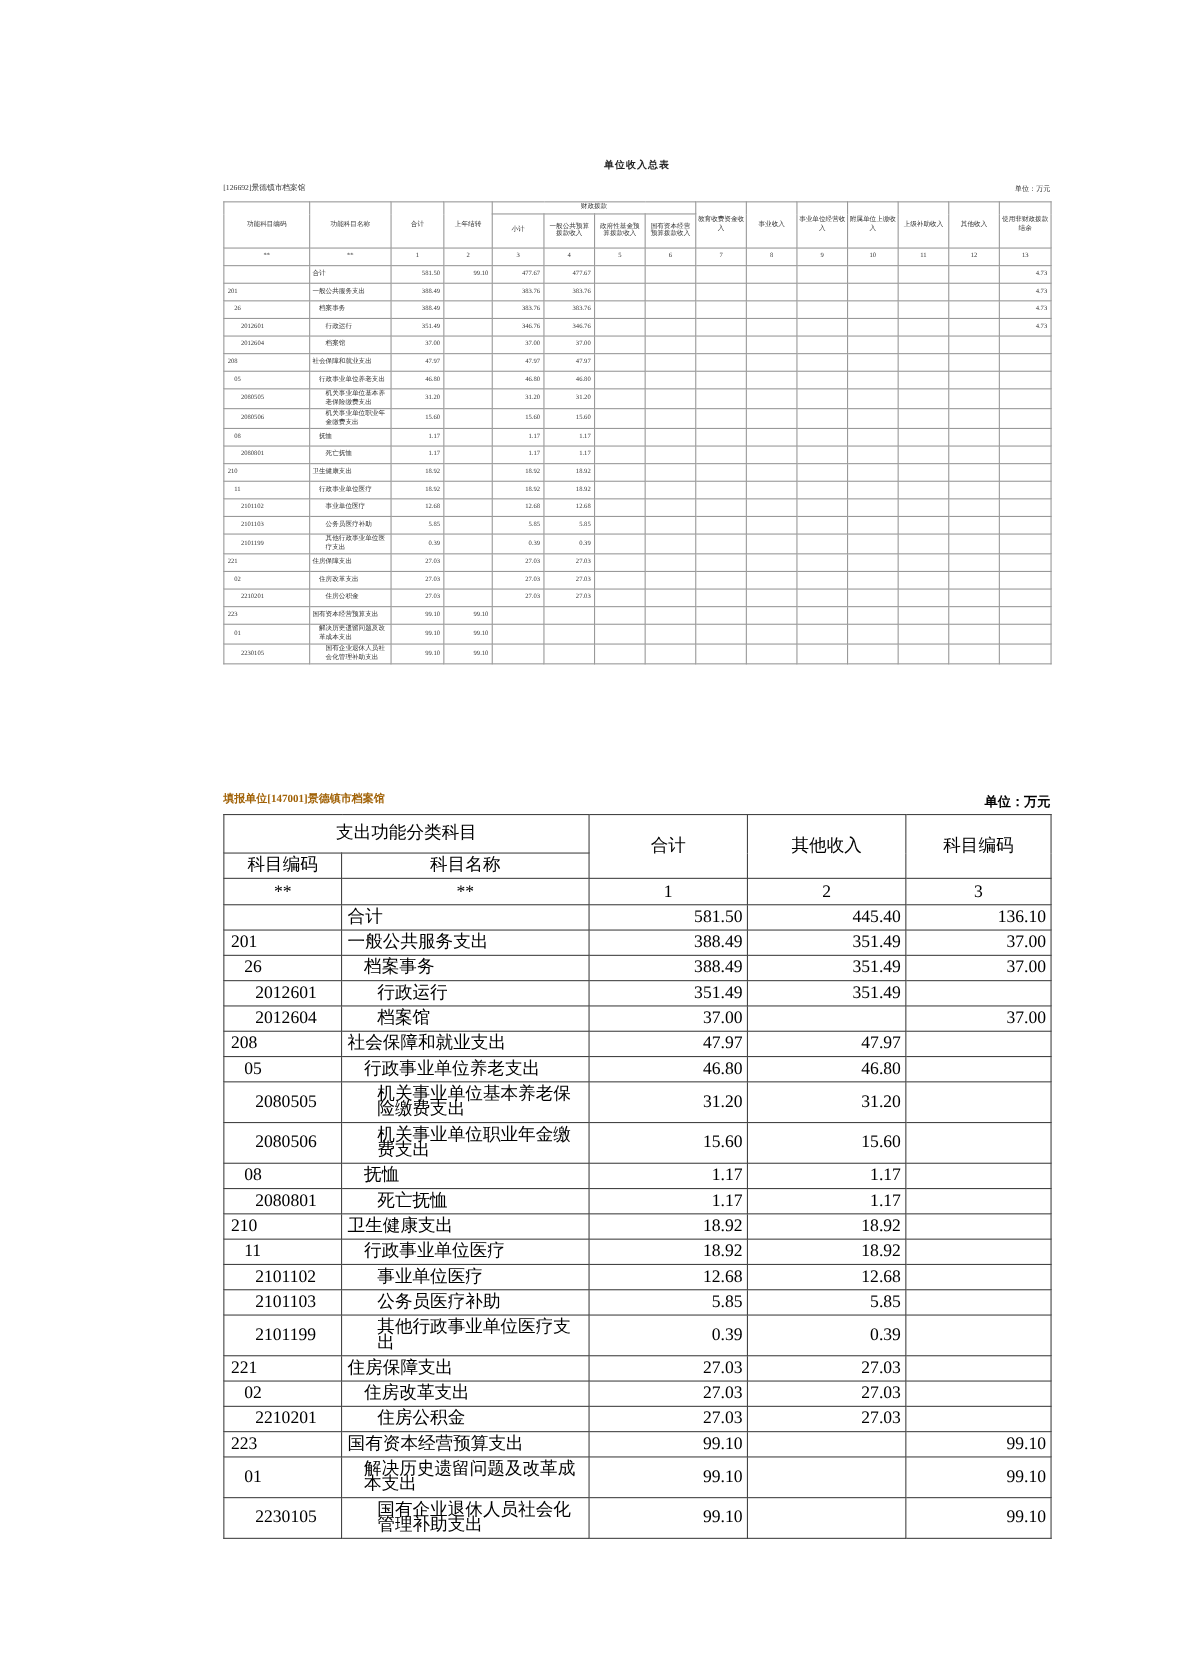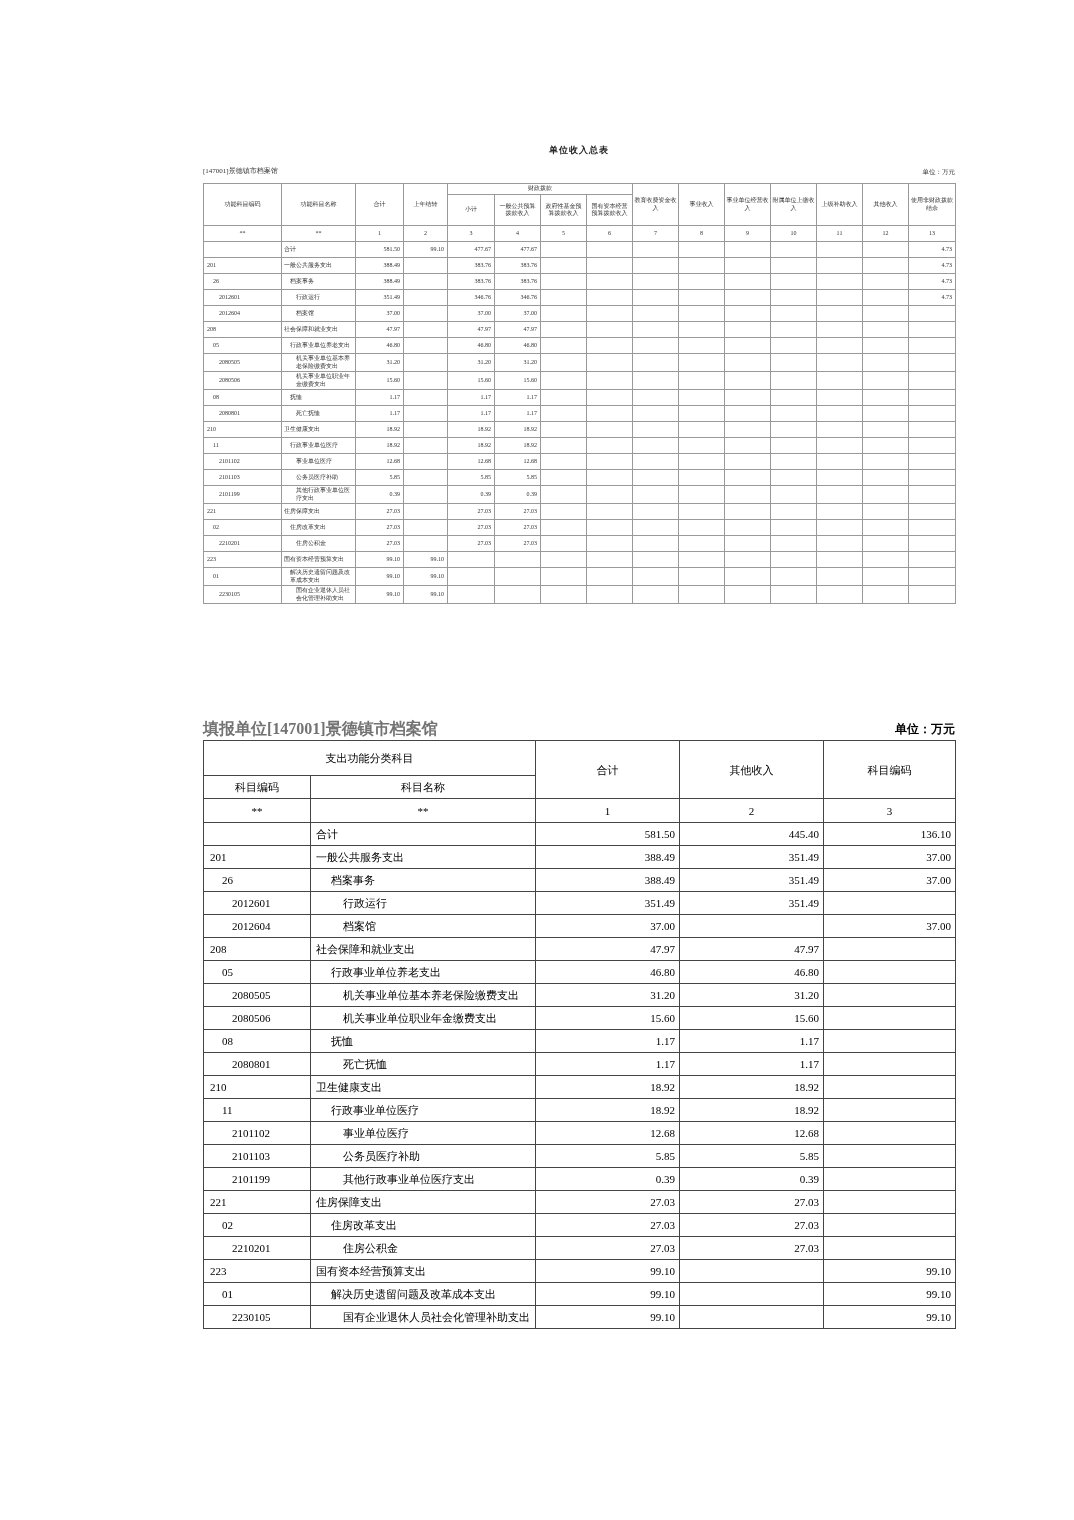--- a/index.html
+++ b/index.html
@@ -27,25 +27,25 @@
   table.inc td.code.lv2{padding-left:9px;}
   table.inc td.code.lv3{padding-left:15px;}
   table.inc td.name{text-align:left;}
   table.inc td.name.lv0,table.inc td.name.lv1{padding-left:2px;}
   table.inc td.name.lv2{padding-left:8px;}
   table.inc td.name.lv3{padding-left:14px;}
 
   
   .exp-title{left:203px;top:686px;width:752px;text-align:center;font-size:21px;
              font-weight:bold;letter-spacing:3px;color:#000;}
-  .exp-org{left:203px;top:719px;font-size:16px;font-weight:bold;color:#737373;}
+  .exp-org{left:203px;top:719px;font-size:10px;font-weight:bold;color:#a16207;}
   .exp-unit{left:203px;top:721px;width:752px;text-align:right;font-size:12px;
             font-weight:bold;color:#000;}
   table.exp{left:203px;top:740px;width:752px;border-collapse:collapse;table-layout:fixed;
-            font-size:11px;color:#000;}
+            font-size:16px;color:#000;}
   table.exp th,table.exp td{border:1px solid #444;line-height:14px;padding:4px 5px;
             vertical-align:middle;overflow:hidden;}
   table.exp thead th{font-weight:normal;text-align:center;}
   table.exp tr.r1 th{height:26px;}
   table.exp tr.r2 th{height:14px;}
   table.exp tr.numrow td{height:15px;text-align:center;}
   table.exp tbody td{height:14px;}
   table.exp td.val{text-align:right;padding-right:4px;}
   table.exp td.code{text-align:left;}
   table.exp td.code.lv1{padding-left:6px;}
@@ -55,21 +55,21 @@
   table.exp td.name.lv0,table.exp td.name.lv1{padding-left:5px;}
   table.exp td.name.lv2{padding-left:20px;}
   table.exp td.name.lv3{padding-left:32px;}
 </style>
 </head>
 <body>
 
 <div class="page">
 
   <div class="abs inc-title">单位收入总表</div>
-  <div class="abs inc-org">[147001]景德镇市档案馆</div>
+  <div class="abs inc-org">[126692]景德镇市档案馆</div>
   <div class="abs inc-unit">单位：万元</div>
 
   <table class="abs inc">
     <colgroup>
       <col style="width:78px">
         <col style="width:74px">
         <col style="width:48px">
       <col style="width:44px">
         <col style="width:47px">
         <col style="width:46px">

